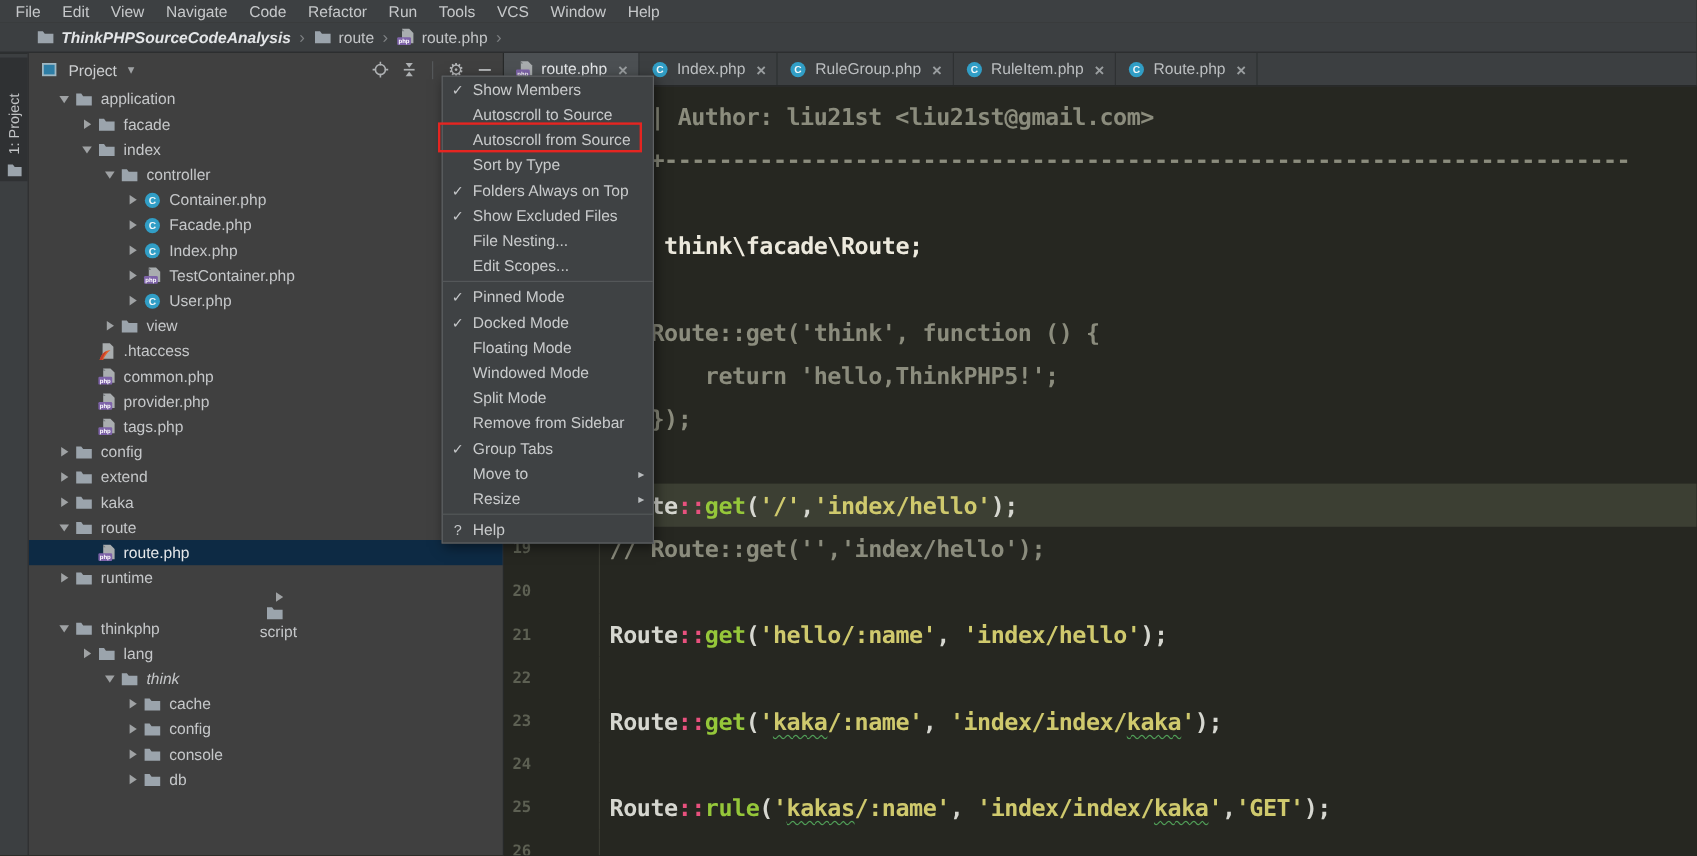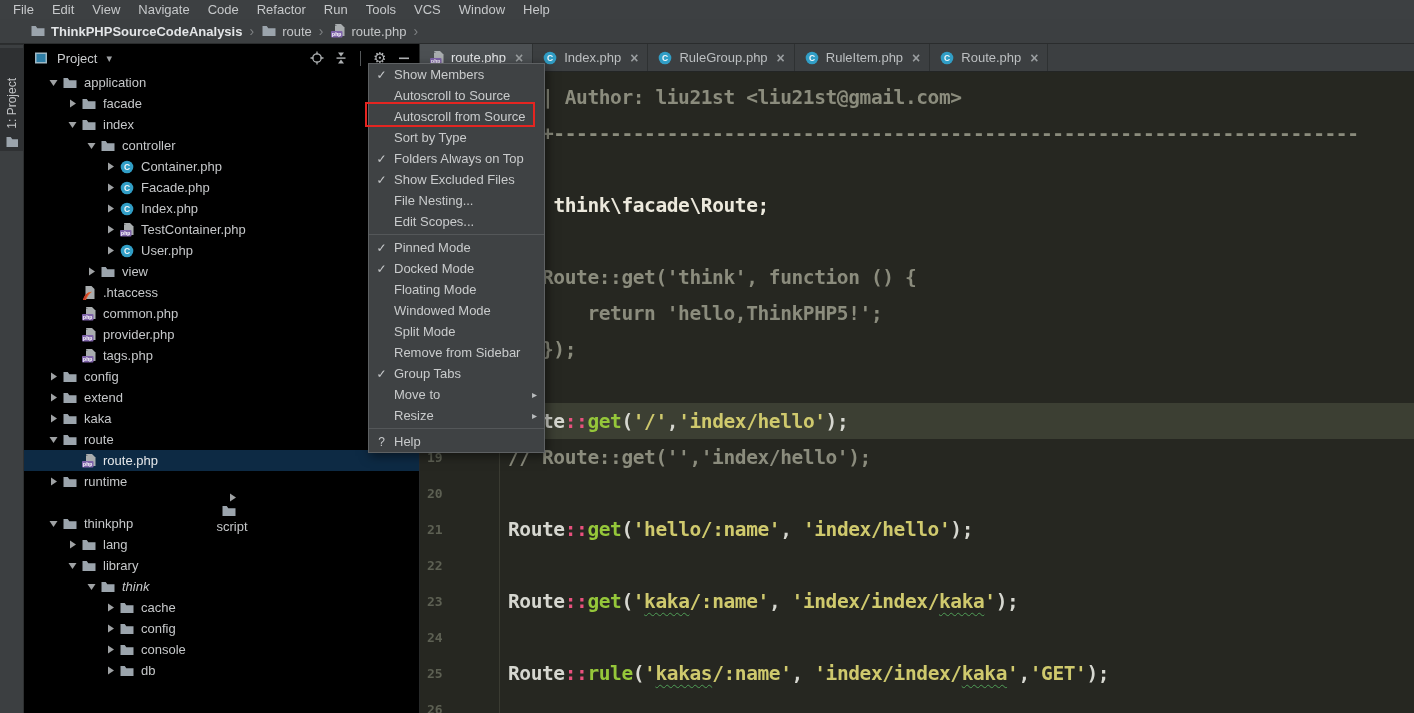--- a/index.html
+++ b/index.html
@@ -13,37 +13,37 @@
   
   .menubar{position:absolute;left:0;top:0;width:100%;height:19px;background:#3d4042;
     display:flex;padding-left:4px;box-sizing:border-box;z-index:5;}
   .menu-item{padding:0 9px;font-size:13px;color:#c6c8ca;line-height:19px;}
 
   
   .breadcrumbs{position:absolute;left:0;top:19px;width:100%;height:25px;background:#3c3f41;
     display:flex;align-items:center;padding-left:30px;box-sizing:border-box;
     border-bottom:1px solid #2a2c2d;z-index:4;}
   .crumb{display:flex;align-items:center;gap:5px;font-size:13px;color:#c3c5c7;}
-  .crumb.first .crumb-label{font-weight:bold;color:#e3e5e7;}
+  .crumb.first .crumb-label{font-weight:bold;color:#e3e5e7;font-style:italic;}
   .crumb-sep{color:#7f8284;font-size:14px;margin:0 7px;line-height:1;}
 
   
   .stripe{position:absolute;left:0;top:19px;width:24px;height:694px;background:#3c3f41;
     border-right:1px solid #2e3031;box-sizing:border-box;z-index:3;}
   .stripe-top-icn{position:absolute;left:4px;top:4px;}
   .stripe-divider{position:absolute;left:0;top:25px;width:100%;height:1px;background:#2c2e2f;}
   .stripe-btn{position:absolute;left:0;top:29px;width:23px;height:103px;background:#2f3133;
     display:flex;flex-direction:column;align-items:center;justify-content:flex-end;
     gap:5px;padding-bottom:4px;box-sizing:border-box;}
   .stripe-label{writing-mode:vertical-rl;transform:rotate(180deg);
     font-size:12px;color:#c2c4c6;white-space:nowrap;}
 
   
   .project-panel{position:absolute;left:24px;top:44px;width:396px;height:669px;
-    background:#000000;border-right:1px solid #272929;box-sizing:border-box;z-index:2;}
+    background:#404040;border-right:1px solid #272929;box-sizing:border-box;z-index:2;}
   .panel-header{height:28px;display:flex;align-items:center;padding:0 6px 0 9px;gap:6px;}
   .panel-title{font-size:13px;color:#cbcdcf;margin-left:2px;}
   .panel-caret{color:#9fa2a4;font-size:11px;margin-left:3px;}
   .panel-spacer{flex:1;}
   .hdr-btn{width:18px;height:18px;display:flex;align-items:center;justify-content:center;}
   .hdr-sep{width:1px;height:15px;background:#55585a;margin:0 4px;}
   .gear-glyph{font-family:"DejaVu Sans",sans-serif;font-size:15px;color:#b4b6b8;line-height:1;}
 
   .tree{position:absolute;left:0;top:28px;right:0;bottom:0;overflow:hidden;}
   .tree-row{height:21px;display:flex;align-items:center;font-size:13px;color:#c5c7c9;
@@ -491,33 +491,20 @@
             <path d="M3 1.5v8L9 5.5z" fill="#9fa2a4"></path>
           </svg>
         </span>
         <span class="tw-icon">
           <svg width="16" height="16" viewBox="0 0 16 16">
             <path d="M1.5 3h4.2l1.6 2.2h7.2V13H1.5z" fill="#9ba4ac"></path>
           </svg>
         </span>
         <span class="tw-label">lang</span>
       </div>
-      <div class="tree-row" style="padding-left: 40px;">
-        <span class="tw-arrow">
-          <svg width="11" height="11" viewBox="0 0 11 11">
-            <path d="M1.5 3h8L5.5 9z" fill="#9fa2a4"></path>
-          </svg>
-        </span>
-        <span class="tw-icon">
-          <svg width="16" height="16" viewBox="0 0 16 16">
-            <path d="M1.5 3h4.2l1.6 2.2h7.2V13H1.5z" fill="#9ba4ac"></path>
-          </svg>
-        </span>
-        <span class="tw-label">library</span>
-      </div>
       <div class="tree-row" style="padding-left: 59px; font-style: italic;">
         <span class="tw-arrow">
           <svg width="11" height="11" viewBox="0 0 11 11">
             <path d="M1.5 3h8L5.5 9z" fill="#9fa2a4"></path>
           </svg>
         </span>
         <span class="tw-icon">
           <svg width="16" height="16" viewBox="0 0 16 16">
             <path d="M1.5 3h4.2l1.6 2.2h7.2V13H1.5z" fill="#9ba4ac"></path>
           </svg>

